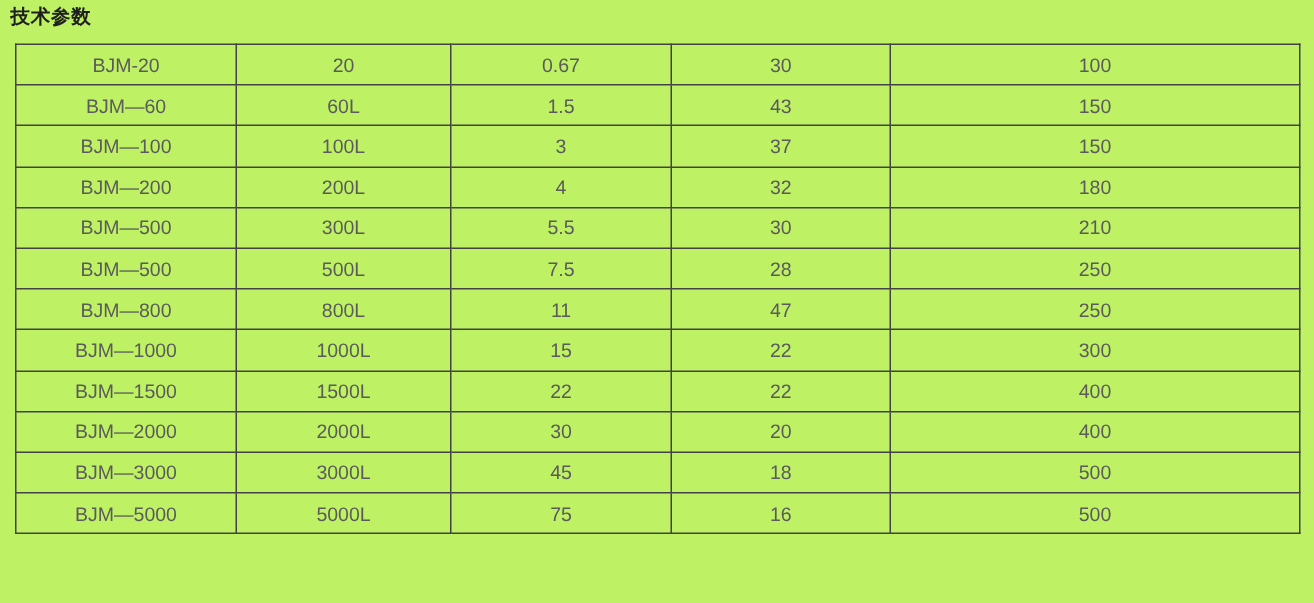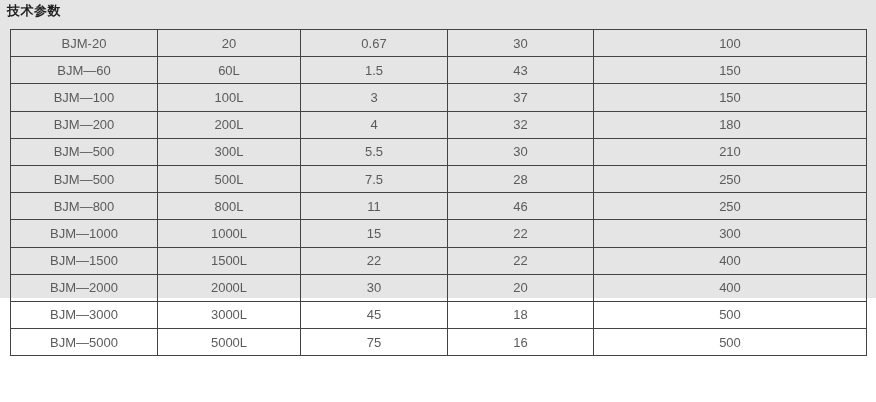--- a/index.html
+++ b/index.html
@@ -10,22 +10,22 @@
   body {
     width: 876px;
     height: 402px;
     font-family: "Liberation Sans", "DejaVu Sans", sans-serif;
     -webkit-font-smoothing: antialiased;
     overflow: hidden;
   }
   #page {
     position: relative;
     width: 876px;
-    height: 298px;
-    background: #e5e5e5;
+    height: 402px;
+    background: #bef264;
   }
   .page-title {
     position: absolute;
     left: 7px;
     top: 2px;
     font-size: 13px;
     font-weight: bold;
     color: #1f1f1f;
     letter-spacing: 0.5px;
     line-height: 18px;
@@ -122,21 +122,21 @@
           <td>BJM—500</td>
           <td>500L</td>
           <td>7.5</td>
           <td>28</td>
           <td>250</td>
         </tr>
         <tr>
           <td>BJM—800</td>
           <td>800L</td>
           <td>11</td>
-          <td>46</td>
+          <td>47</td>
           <td>250</td>
         </tr>
         <tr>
           <td>BJM—1000</td>
           <td>1000L</td>
           <td>15</td>
           <td>22</td>
           <td>300</td>
         </tr>
         <tr>

